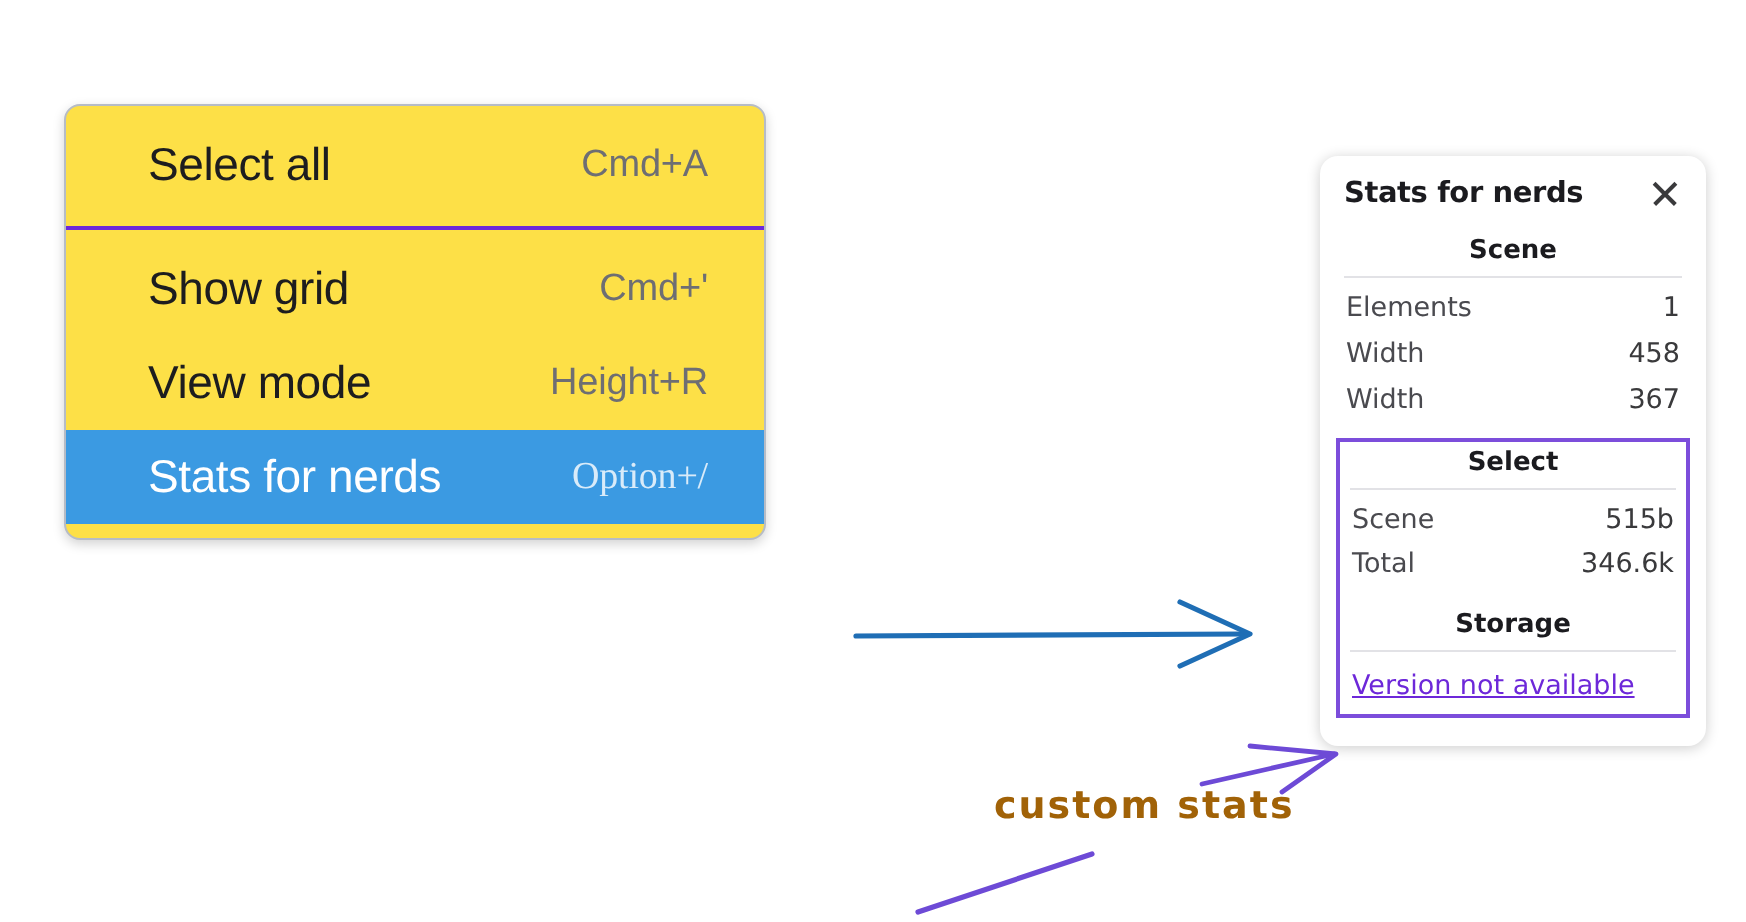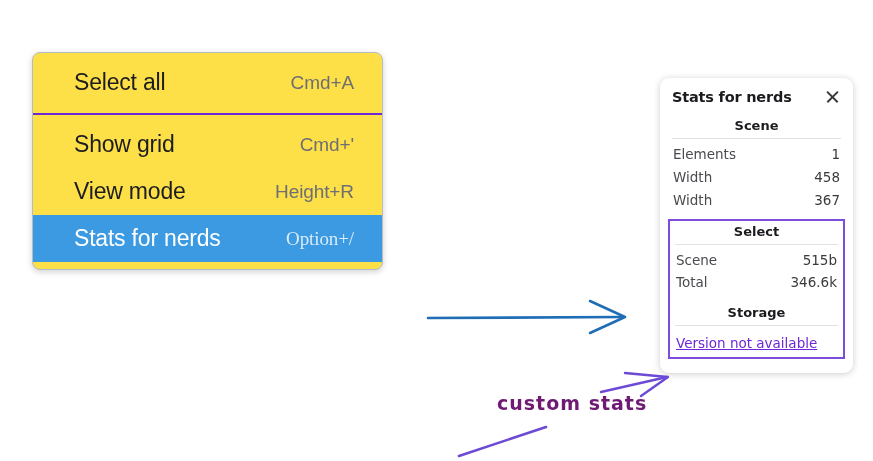--- a/index.html
+++ b/index.html
@@ -152,21 +152,21 @@
     height: 461px;
     pointer-events: none;
   }
   .handwriting {
     position: absolute;
     left: 497px;
     top: 392px;
     font-family: "DejaVu Sans", sans-serif;
     font-size: 19px;
     font-weight: bold;
-    color: #701a75;
+    color: #a16207;
     letter-spacing: 1px;
     white-space: nowrap;
   }
 </style>
 </head>
 <body>
 
 <div id="context-menu">
 
   <div class="menu-group">

